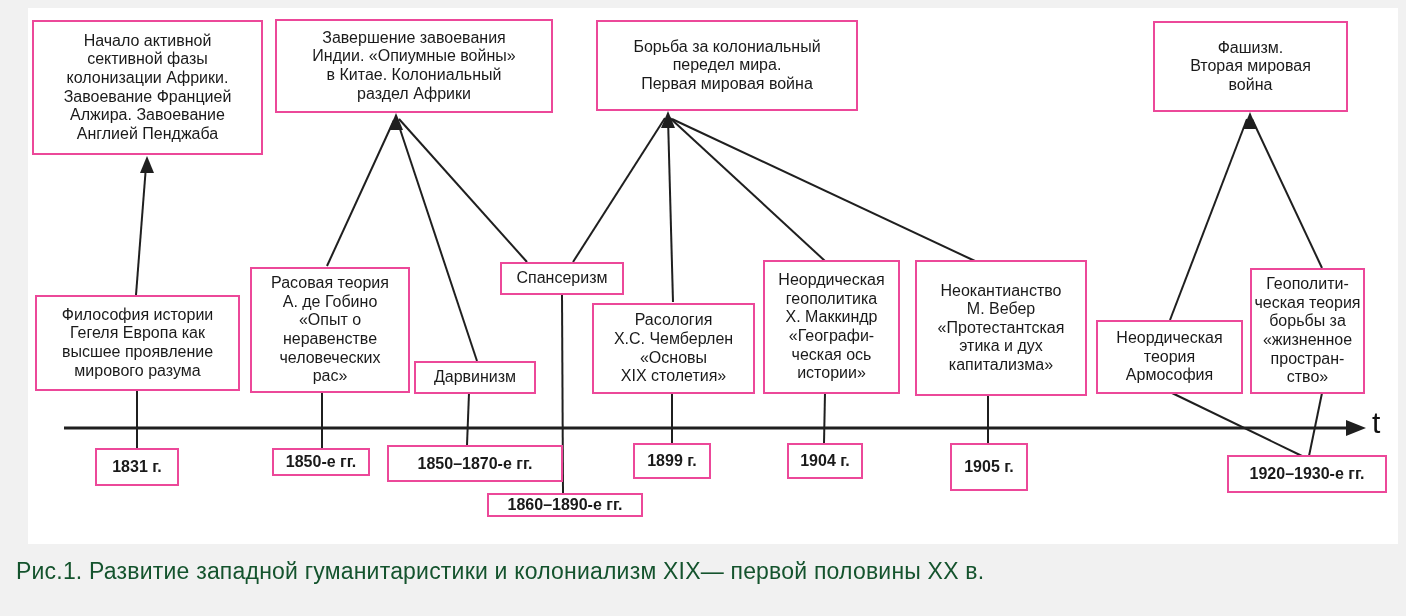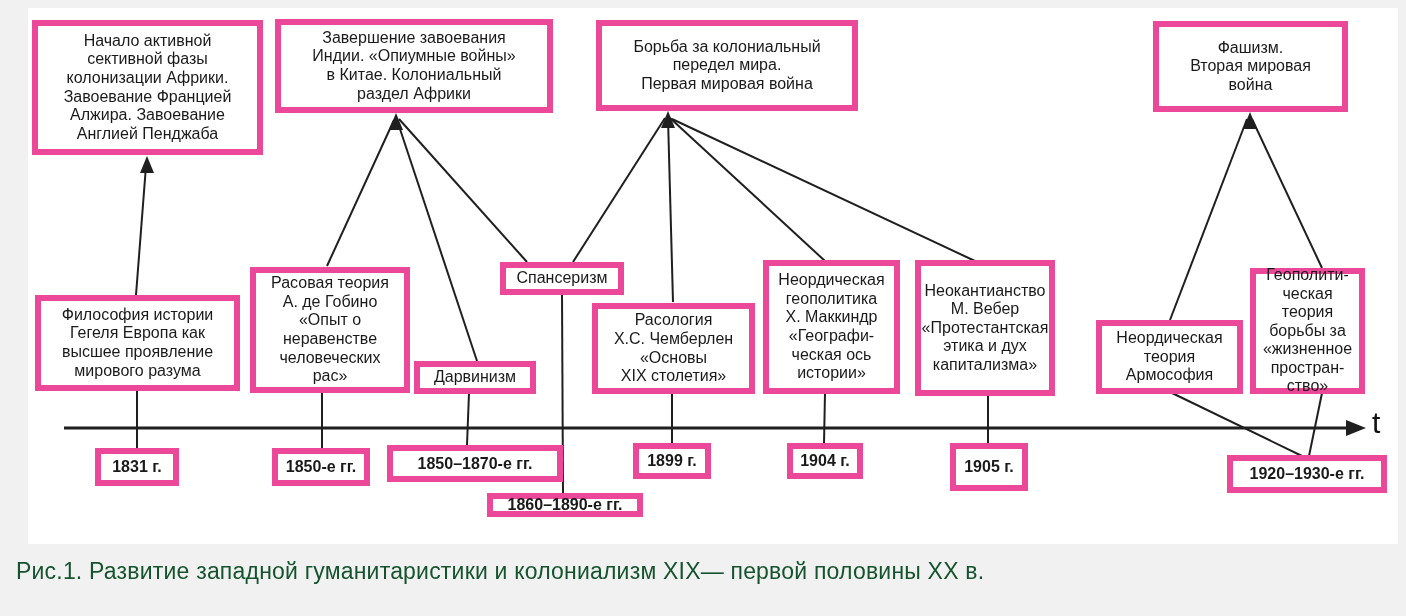--- a/index.html
+++ b/index.html
@@ -9,21 +9,21 @@
     font-family:"Liberation Sans","DejaVu Sans",sans-serif;
     color:#1a1a1a;
   }
   .panel{
     position:absolute;left:28px;top:8px;width:1370px;height:536px;
     background:#ffffff;
   }
   .lines{position:absolute;left:0;top:0;width:1406px;height:616px;}
   .box{
     position:absolute;box-sizing:border-box;
-    background:#ffffff;border:6px solid #ec4899;
+    background:#ffffff;border:2px solid #ec4899;
     display:flex;align-items:center;justify-content:center;
     text-align:center;white-space:pre-line;
     font-size:16px;line-height:1.16;color:#1a1a1a;
   }
   .datebox{font-size:16px;line-height:1.1;font-weight:bold;}
   .t-label{
     position:absolute;left:1372px;top:406px;
     font-size:30px;color:#111;font-family:"Liberation Sans",sans-serif;
   }
   .caption{
@@ -107,37 +107,37 @@
 <div class="box" style="left:592px;top:303px;width:163px;height:91px">Расология
 Х.С. Чемберлен
 «Основы
 XIX столетия»</div>
 <div class="box" style="left:763px;top:260px;width:137px;height:134px">Неордическая
 геополитика
 Х. Маккиндр
 «Географи-
 ческая ось
 истории»</div>
-<div class="box" style="left:915px;top:260px;width:140px;height:136px">Неокантианство
+<div class="box" style="left:915px;top:260px;width:172px;height:136px">Неокантианство
 М. Вебер
 «Протестантская
 этика и дух
 капитализма»</div>
 <div class="box" style="left:1096px;top:320px;width:147px;height:74px">Неордическая
 теория
 Армософия</div>
 <div class="box" style="left:1250px;top:268px;width:115px;height:126px">Геополити-
 ческая теория
 борьбы за
 «жизненное
 простран-
 ство»</div>
 
 <div class="box datebox" style="left:95px;top:448px;width:84px;height:38px">1831 г.</div>
-<div class="box datebox" style="left:272px;top:448px;width:98px;height:38px">1850-е гг.</div>
+<div class="box datebox" style="left:272px;top:448px;width:98px;height:28px">1850-е гг.</div>
 <div class="box datebox" style="left:387px;top:445px;width:176px;height:37px">1850–1870-е гг.</div>
 <div class="box datebox" style="left:487px;top:493px;width:156px;height:24px">1860–1890-е гг.</div>
 <div class="box datebox" style="left:633px;top:443px;width:78px;height:36px">1899 г.</div>
 <div class="box datebox" style="left:787px;top:443px;width:76px;height:36px">1904 г.</div>
 <div class="box datebox" style="left:950px;top:443px;width:78px;height:48px">1905 г.</div>
 <div class="box datebox" style="left:1227px;top:455px;width:160px;height:38px">1920–1930-е гг.</div>
 
 <div class="t-label">t</div>
 
 <div class="caption">Рис.1. Развитие западной гуманитаристики и колониализм XIX— первой половины XX в.</div>

